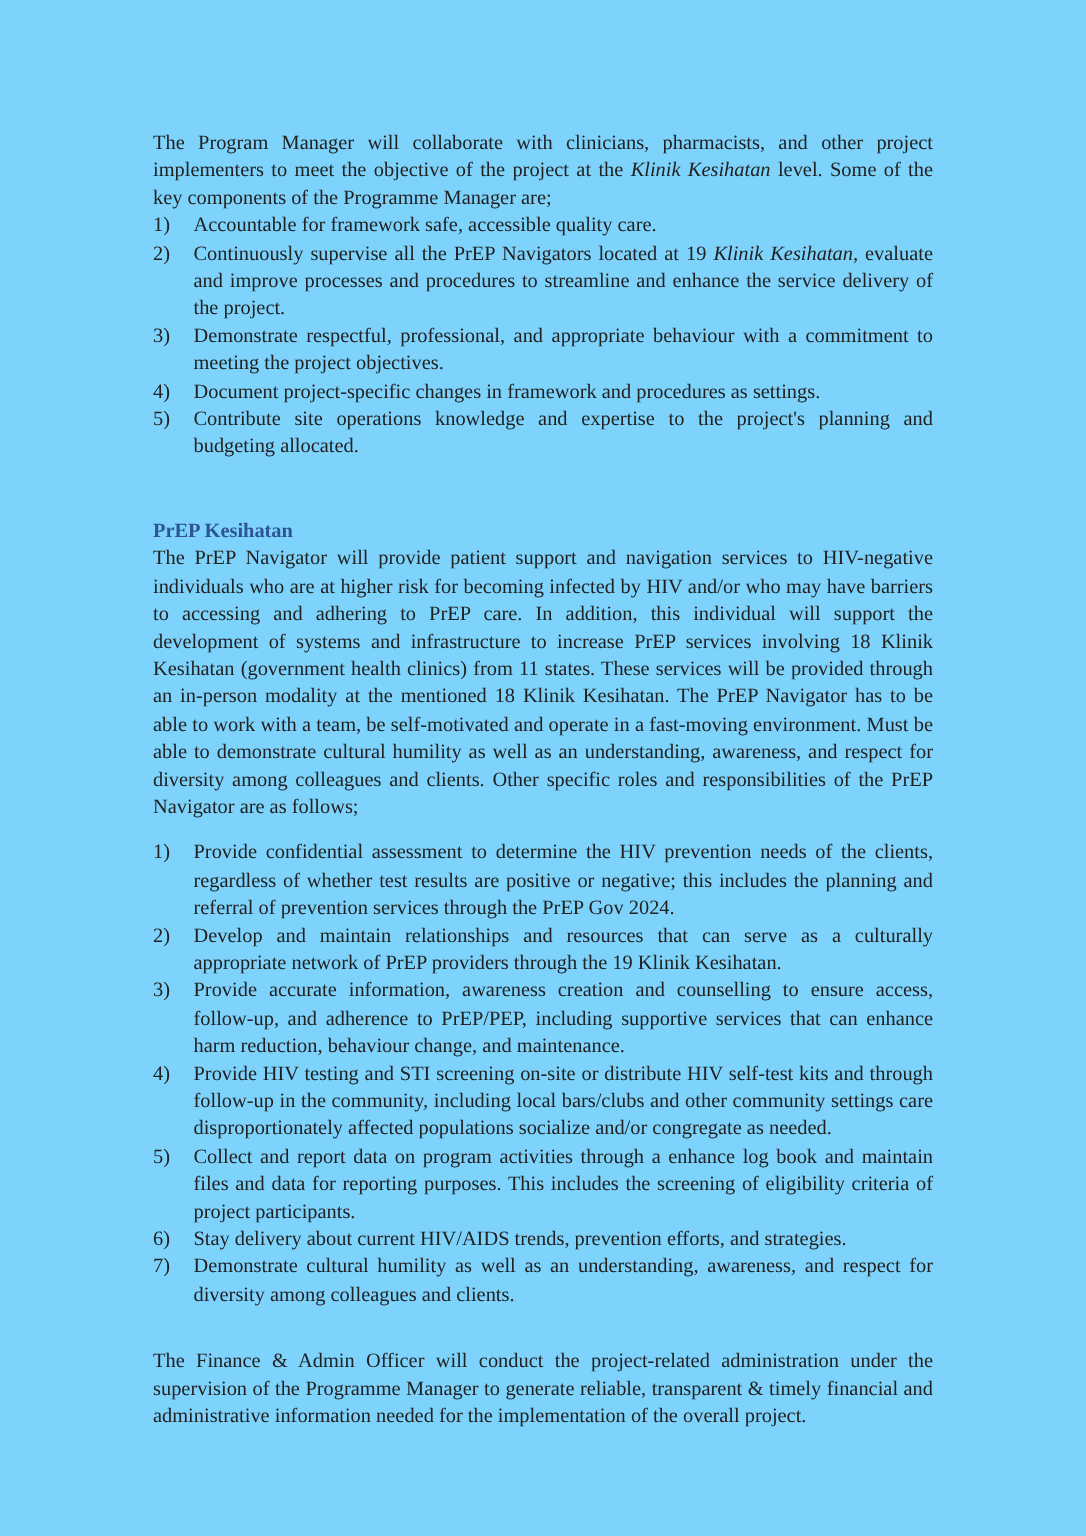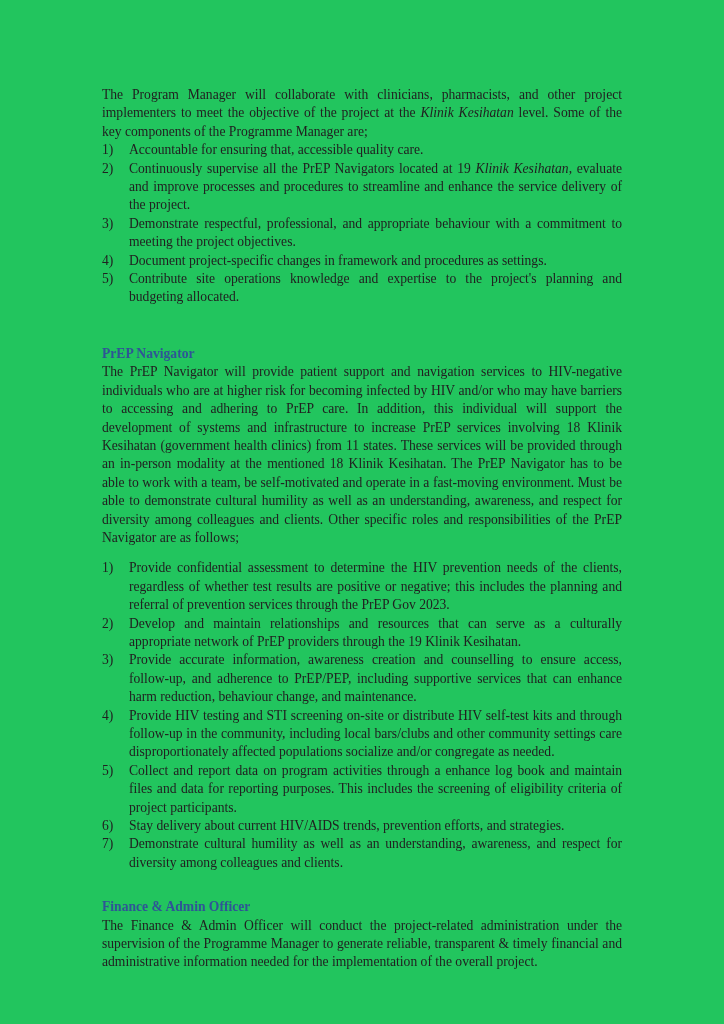--- a/index.html
+++ b/index.html
@@ -1,21 +1,21 @@
 <!DOCTYPE html>
 <html><head>
 <meta charset="utf-8">
 <style>
   html, body { margin: 0; padding: 0; background: #ffffff; }
   .page {
     position: relative;
     width: 724px;
     height: 1024px;
     box-sizing: border-box;
-    background: #22c55e;
+    background: #7dd3fc;
     padding: 86px 102px 0 102px;
     font-family: "Liberation Serif", serif;
     font-size: 13.6px;
     line-height: 18.4px;
     color: #212121;
     overflow: hidden;
   }
   p.body-par {
     margin: 0;
     text-align: justify;
@@ -46,21 +46,21 @@
 <body>
 
 <div class="page">
 
   <p class="body-par"><span>The Program Manager will collaborate with clinicians, pharmacists, and other project implementers to meet the objective of the project at the </span><em class="it">Klinik Kesihatan</em><span> level. Some of the key components of the Programme Manager are;</span></p>
 
   <div class="list">
 
     <div class="li">
       <span class="num">1)</span>
-      <span class="li-text">Accountable for ensuring that, accessible quality care.</span>
+      <span class="li-text">Accountable for framework safe, accessible quality care.</span>
     </div>
 
     <div class="li">
       <span class="num">2)</span>
       <span class="li-text"><span>Continuously supervise all the PrEP Navigators located at 19 </span><em class="it">Klinik Kesihatan</em><span>, evaluate and improve processes and procedures to streamline and enhance the service delivery of the project.</span></span>
     </div>
 
     <div class="li">
       <span class="num">3)</span>
       <span class="li-text">Demonstrate respectful, professional, and appropriate behaviour with a commitment to meeting the project objectives.</span>
@@ -73,31 +73,31 @@
 
     <div class="li">
       <span class="num">5)</span>
       <span class="li-text">Contribute site operations knowledge and expertise to the project's planning and budgeting allocated.</span>
     </div>
 
   </div>
 
   <div class="gap-xl"></div>
 
-  <h2 class="section-heading">PrEP Navigator</h2>
+  <h2 class="section-heading">PrEP Kesihatan</h2>
 
   <p class="body-par">The PrEP Navigator will provide patient support and navigation services to HIV-negative individuals who are at higher risk for becoming infected by HIV and/or who may have barriers to accessing and adhering to PrEP care. In addition, this individual will support the development of systems and infrastructure to increase PrEP services involving 18 Klinik Kesihatan (government health clinics) from 11 states. These services will be provided through an in-person modality at the mentioned 18 Klinik Kesihatan. The PrEP Navigator has to be able to work with a team, be self-motivated and operate in a fast-moving environment. Must be able to demonstrate cultural humility as well as an understanding, awareness, and respect for diversity among colleagues and clients. Other specific roles and responsibilities of the PrEP Navigator are as follows;</p>
 
   <div class="gap-sm"></div>
 
   <div class="list">
 
     <div class="li">
       <span class="num">1)</span>
-      <span class="li-text">Provide confidential assessment to determine the HIV prevention needs of the clients, regardless of whether test results are positive or negative; this includes the planning and referral of prevention services through the PrEP Gov 2023.</span>
+      <span class="li-text">Provide confidential assessment to determine the HIV prevention needs of the clients, regardless of whether test results are positive or negative; this includes the planning and referral of prevention services through the PrEP Gov 2024.</span>
     </div>
 
     <div class="li">
       <span class="num">2)</span>
       <span class="li-text">Develop and maintain relationships and resources that can serve as a culturally appropriate network of PrEP providers through the 19 Klinik Kesihatan.</span>
     </div>
 
     <div class="li">
       <span class="num">3)</span>
       <span class="li-text">Provide accurate information, awareness creation and counselling to ensure access, follow-up, and adherence to PrEP/PEP, including supportive services that can enhance harm reduction, behaviour change, and maintenance.</span>
@@ -120,17 +120,16 @@
 
     <div class="li">
       <span class="num">7)</span>
       <span class="li-text">Demonstrate cultural humility as well as an understanding, awareness, and respect for diversity among colleagues and clients.</span>
     </div>
 
   </div>
 
   <div class="gap-md"></div>
 
-  <h2 class="section-heading">Finance &amp; Admin Officer</h2>
 
   <p class="body-par">The Finance &amp; Admin Officer will conduct the project-related administration under the supervision of the Programme Manager to generate reliable, transparent &amp; timely financial and administrative information needed for the implementation of the overall project.</p>
 
 </div>
 
 </body></html>

